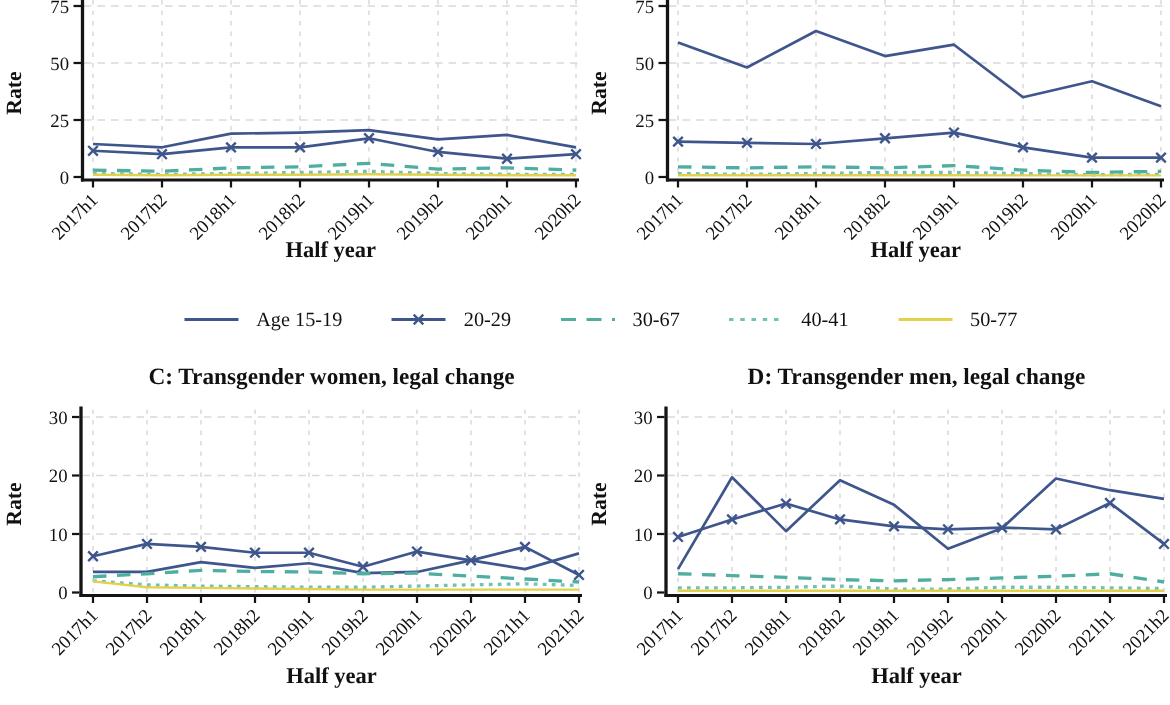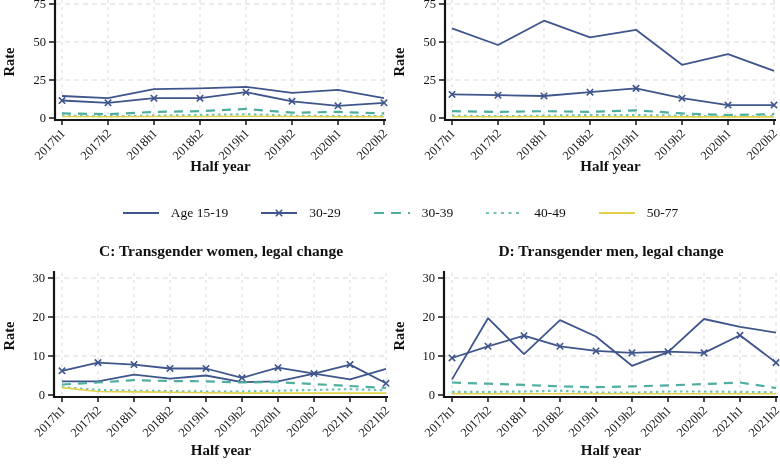--- a/index.html
+++ b/index.html
@@ -138,33 +138,33 @@
     <svg width="38" height="14">
         <line x1="1" x2="37" y1="7" y2="7" stroke="#3f568c" stroke-width="2"></line>
       </svg>
     <span>Age 15-19</span>
   </div>
   <div class="legend-item">
     <svg width="38" height="14">
         <line x1="1" x2="37" y1="7" y2="7" stroke="#3f568c" stroke-width="2"></line>
         <path d="M15.8,3.8L22.2,10.2M15.8,10.2L22.2,3.8" stroke="#3f568c" stroke-width="1.6" fill="none"></path>
       </svg>
-    <span>30-29</span>
+    <span>20-29</span>
   </div>
   <div class="legend-item">
     <svg width="38" height="14">
         <line x1="1" x2="37" y1="7" y2="7" stroke="#4fae9f" stroke-width="2" stroke-dasharray="10,7"></line>
       </svg>
-    <span>30-39</span>
+    <span>30-67</span>
   </div>
   <div class="legend-item">
     <svg width="38" height="14">
         <line x1="1" x2="37" y1="7" y2="7" stroke="#6fc2b6" stroke-width="2" stroke-dasharray="3,4.5"></line>
       </svg>
-    <span>40-49</span>
+    <span>40-41</span>
   </div>
   <div class="legend-item">
     <svg width="38" height="14">
         <line x1="1" x2="37" y1="7" y2="7" stroke="#e4d14b" stroke-width="2"></line>
       </svg>
     <span>50-77</span>
   </div>
 </div>
 
 <div class="row row-bottom">

